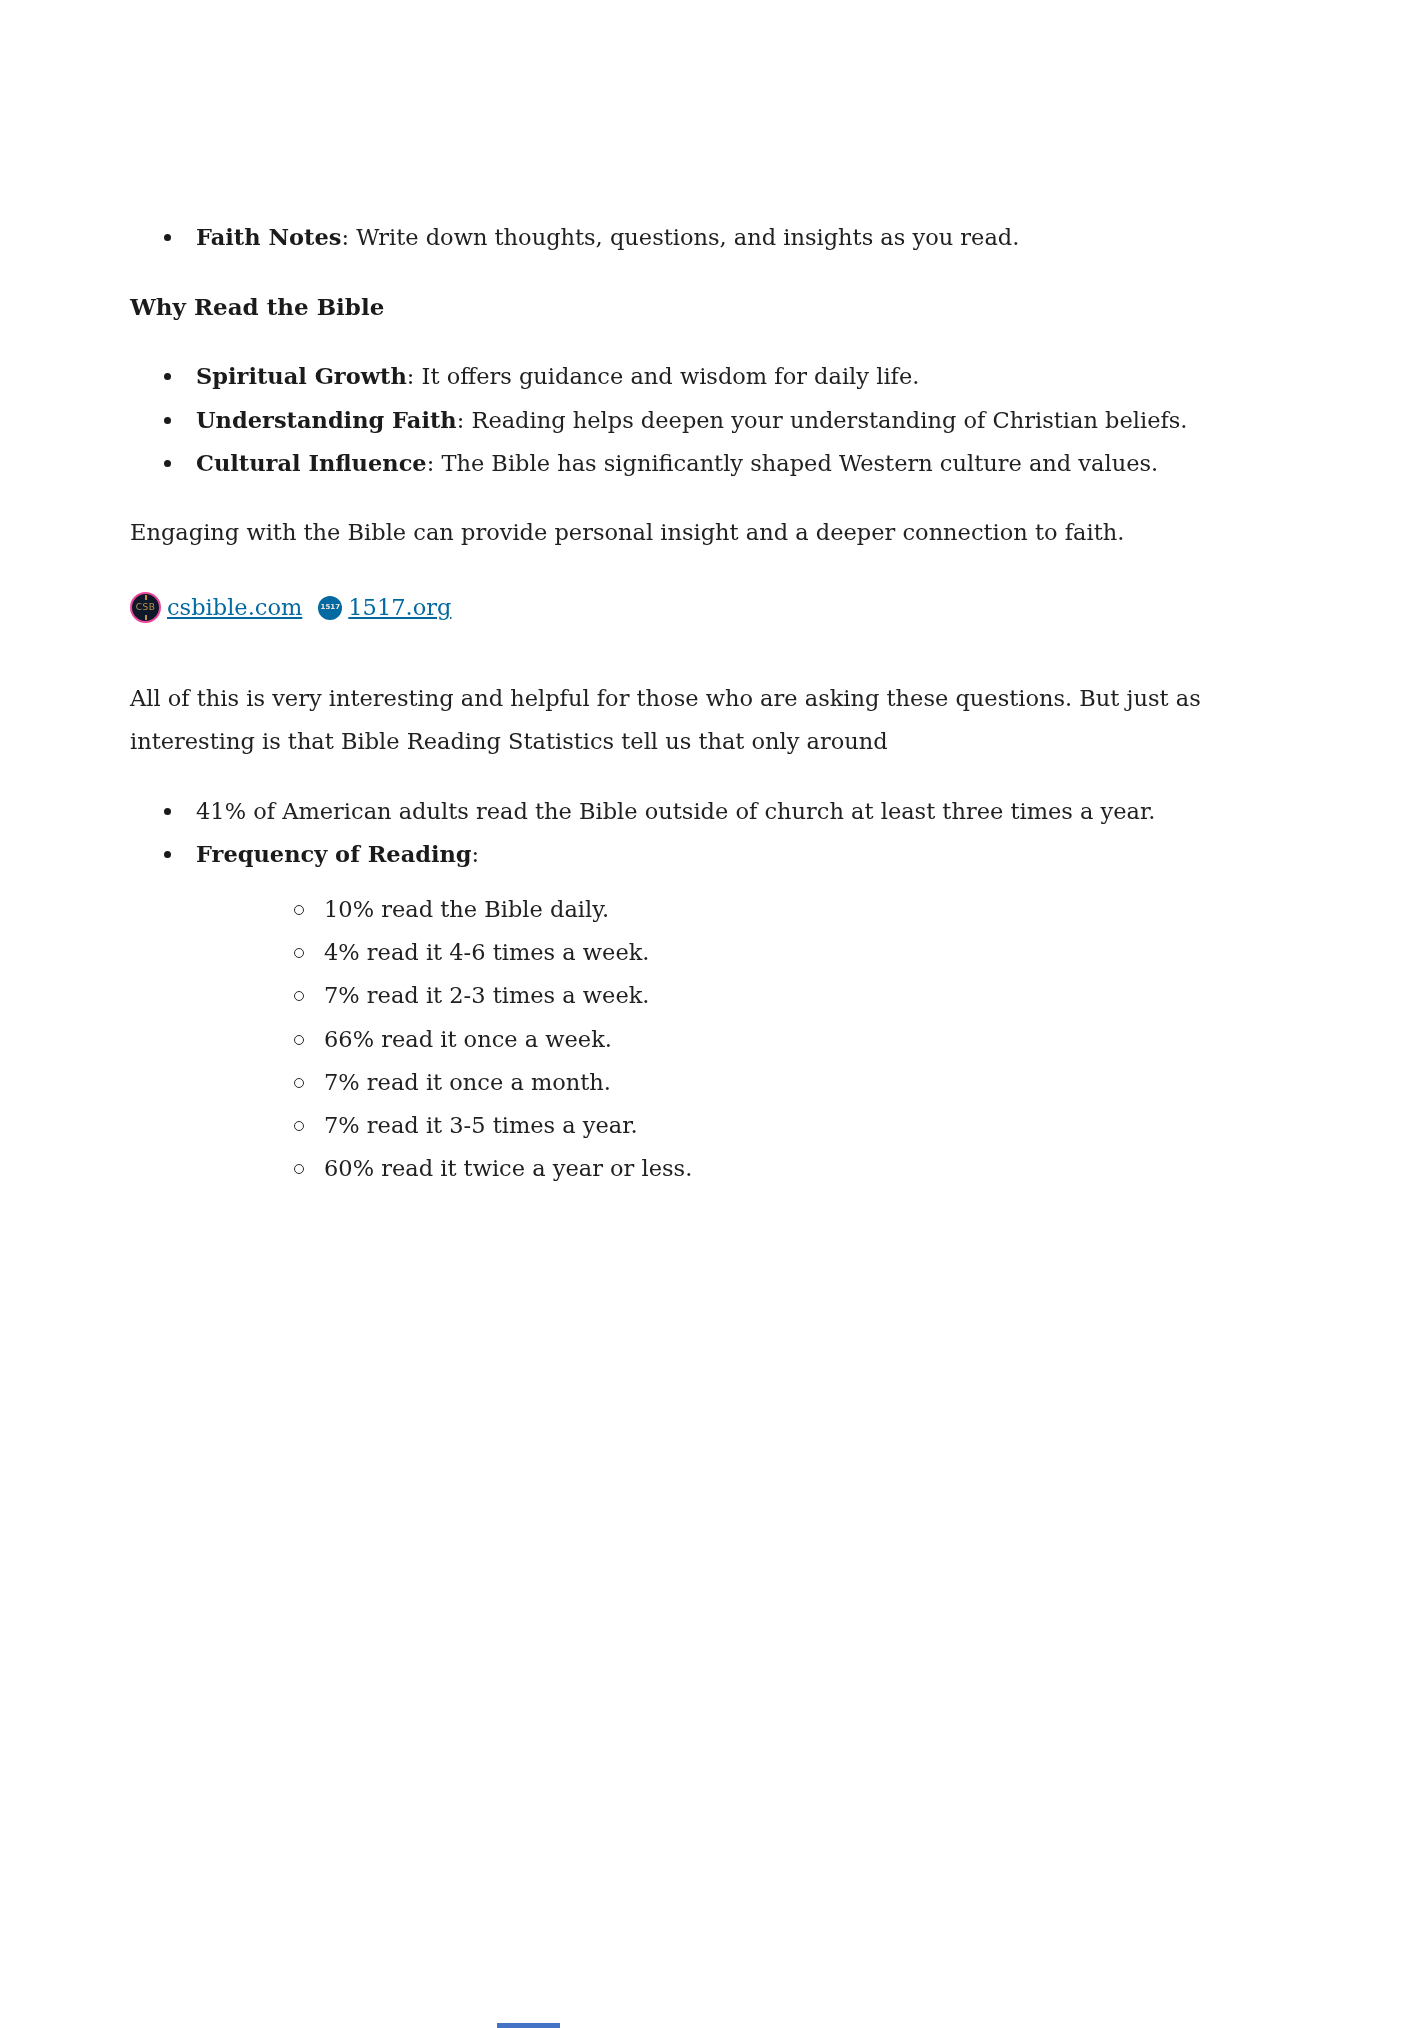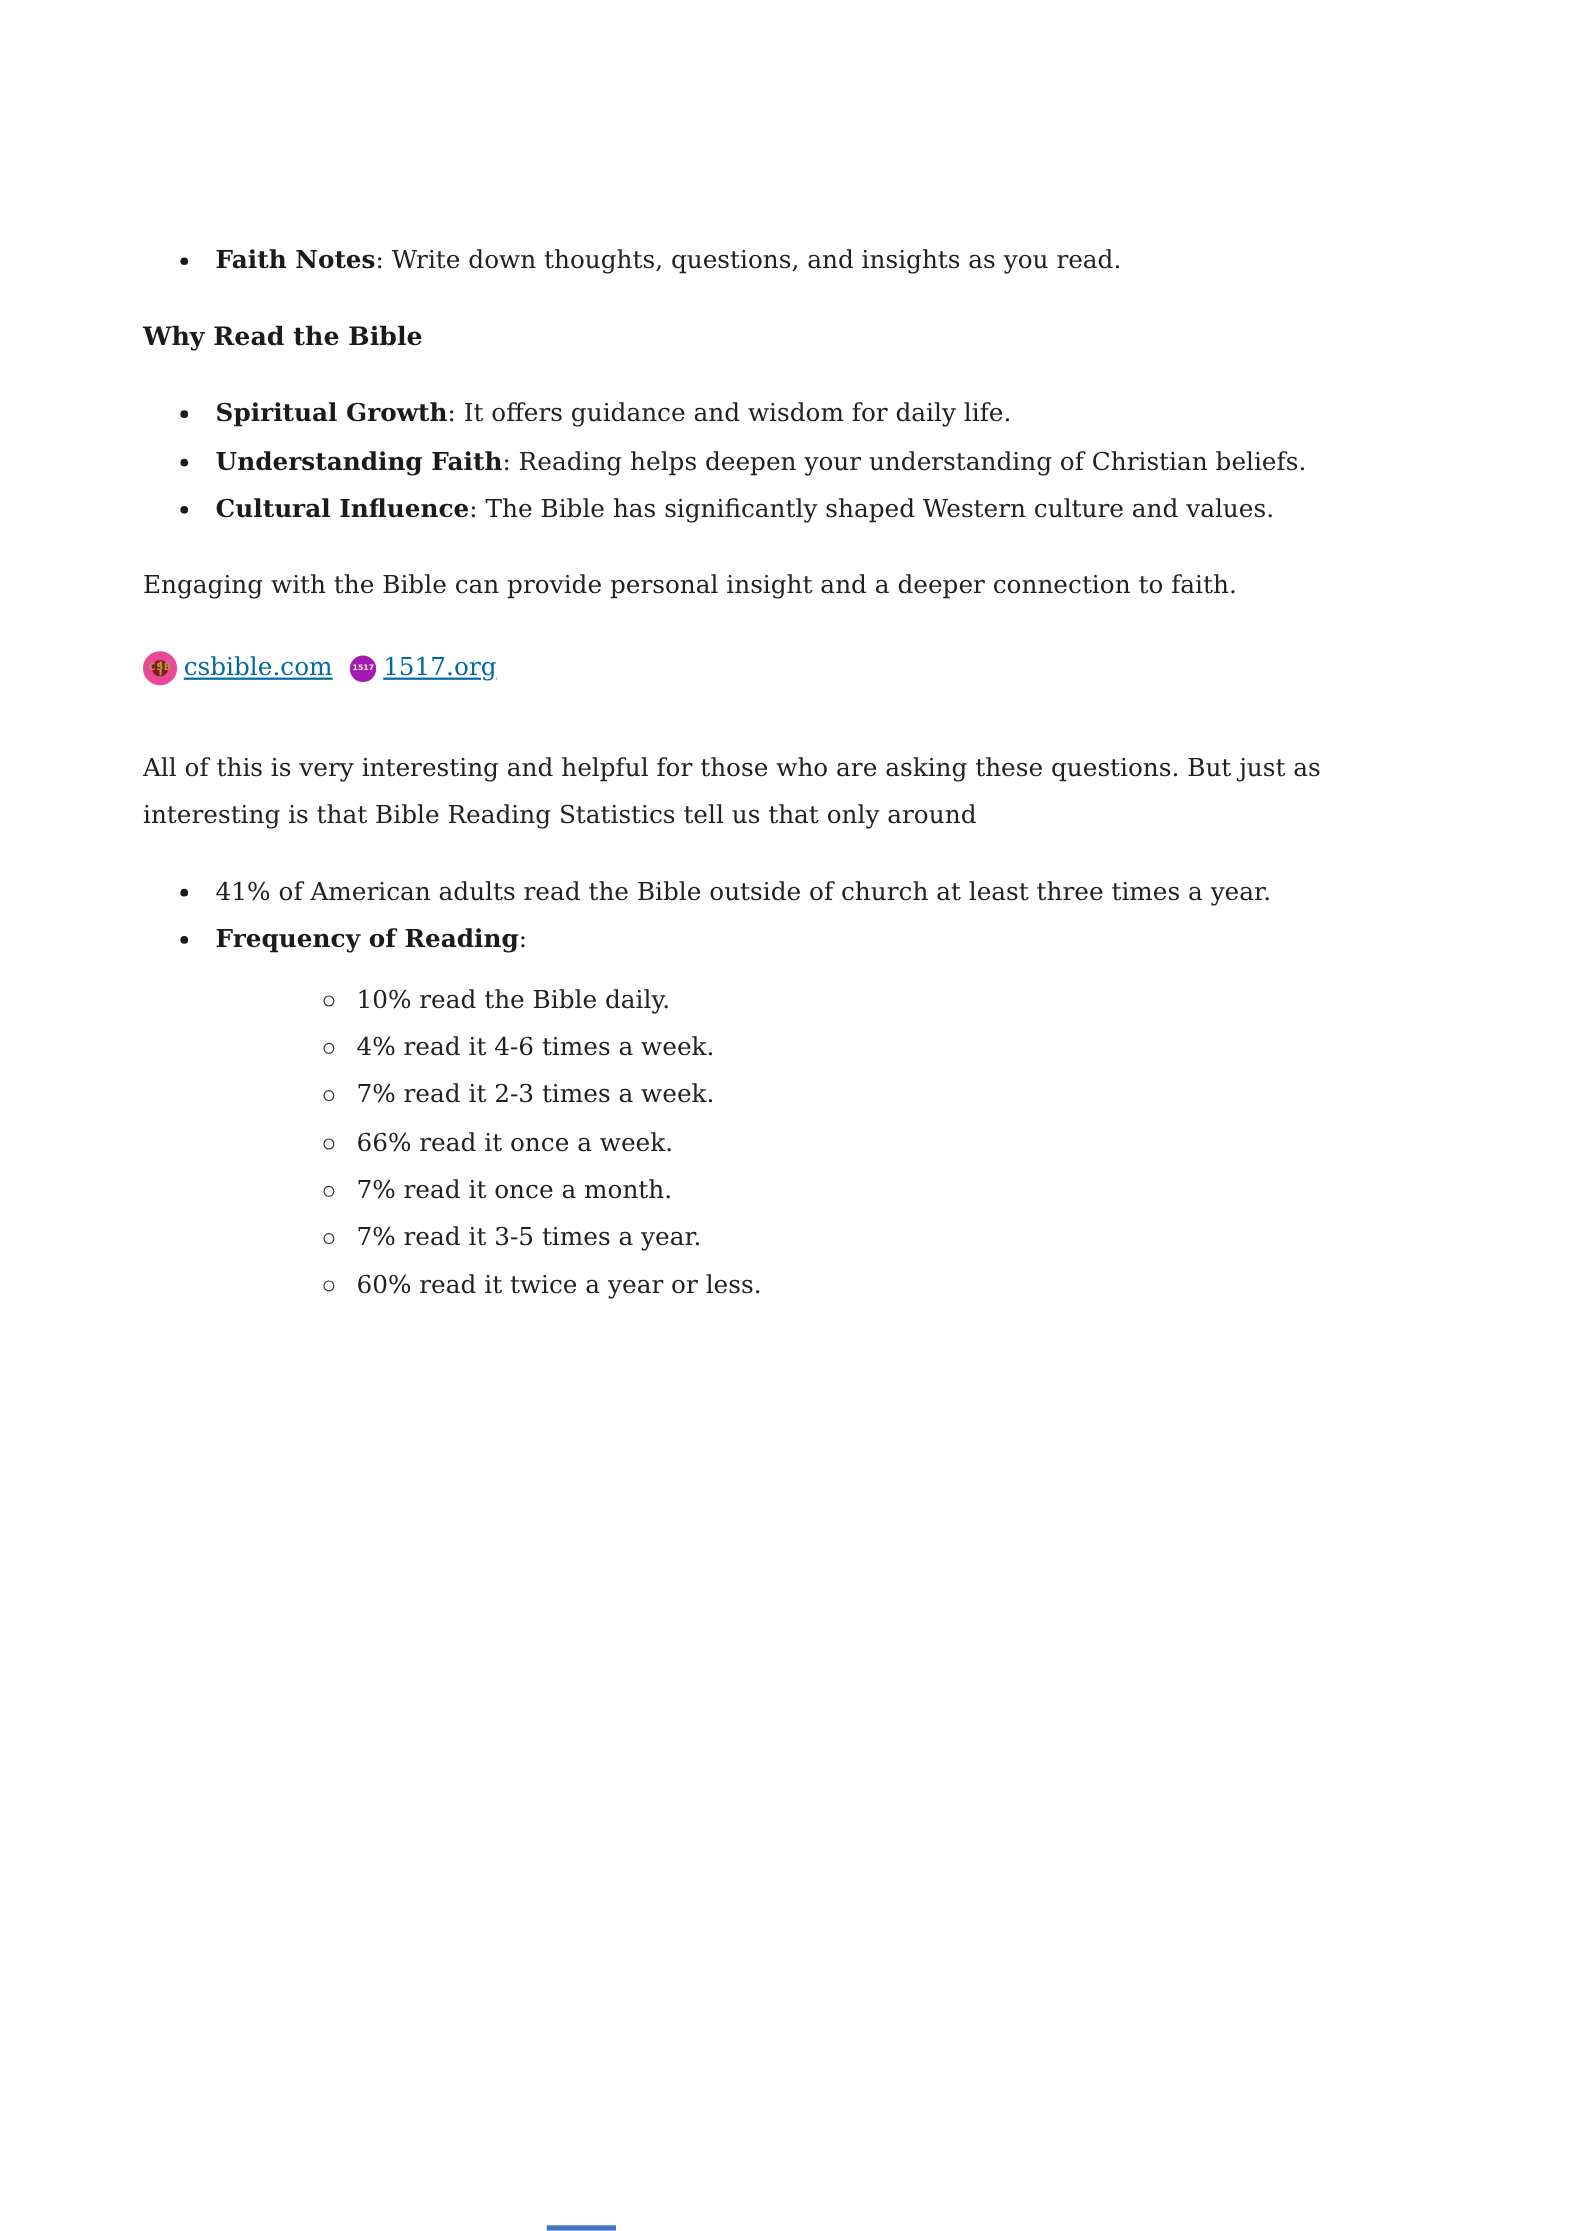--- a/index.html
+++ b/index.html
@@ -28,34 +28,34 @@
     width:8px; height:8px; border:1.5px solid #2a2a2a; border-radius:50%;
     background:transparent;
   }
   h2.section-heading { font-size:23px; font-weight:bold; margin:26px 0; color:#1b1b1b; }
   strong { font-weight:bold; color:#1b1b1b; }
   a.doc-link { color:#0369a1; text-decoration:underline; }
   .sources { margin-top:32px; margin-bottom:48px; display:flex; align-items:center; gap:6px; }
   .csb-icon {
     display:inline-flex; align-items:center; justify-content:center;
     width:31px; height:31px; border-radius:50%;
-    border:8px solid #ec4899; background:#7f1d1d;
+    border:2px solid #ec4899; background:#0f172a;
     font-family:"DejaVu Sans",sans-serif;
-    font-size:9px; font-weight:bold; color:#b99146; letter-spacing:0.5px;
+    font-size:9px; font-weight:normal; color:#b99146; letter-spacing:0.5px;
     position:relative; flex:0 0 auto;
   }
   .csb-icon::before, .csb-icon::after {
     content:""; position:absolute; background:#b99146;
   }
   .csb-icon::before { width:2px; height:5px; top:1px; left:50%; transform:translateX(-50%); }
   .csb-icon::after { width:2px; height:5px; bottom:1px; left:50%; transform:translateX(-50%); }
   .badge-1517 {
     display:inline-flex; align-items:center; justify-content:center;
     width:24px; height:24px; border-radius:50%;
-    background:#a21caf; color:#f2e6dc;
+    background:#0369a1; color:#f2e6dc;
     font-family:"DejaVu Sans",sans-serif;
     font-size:7px; font-weight:bold;
     margin-left:10px; flex:0 0 auto;
   }
   .bottom-bar {
     position:absolute; left:497px; bottom:0; width:63px; height:5px;
     background:#4472c4;
   }
 </style>
 </head>

